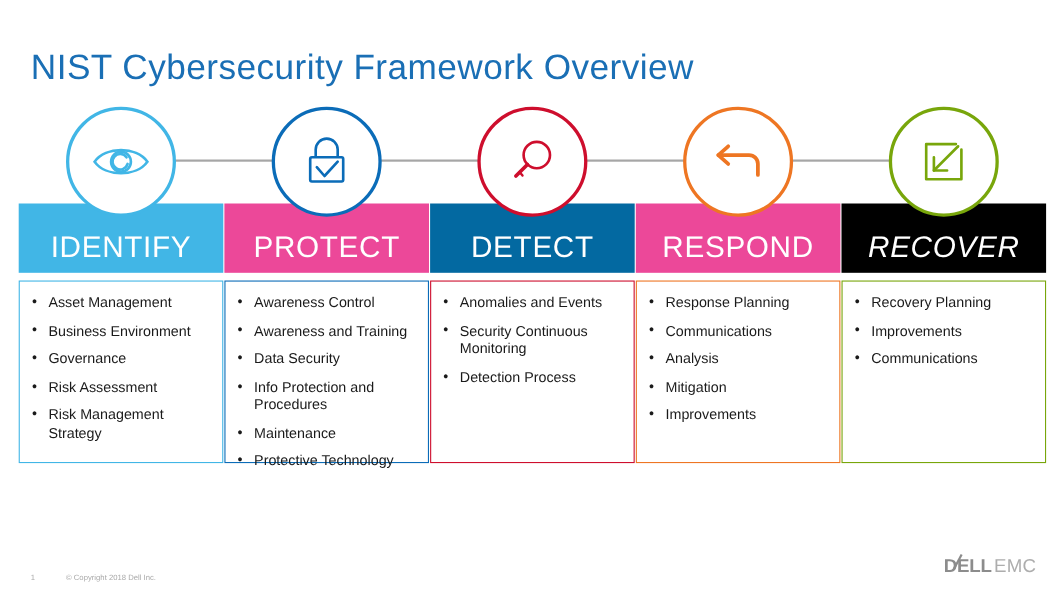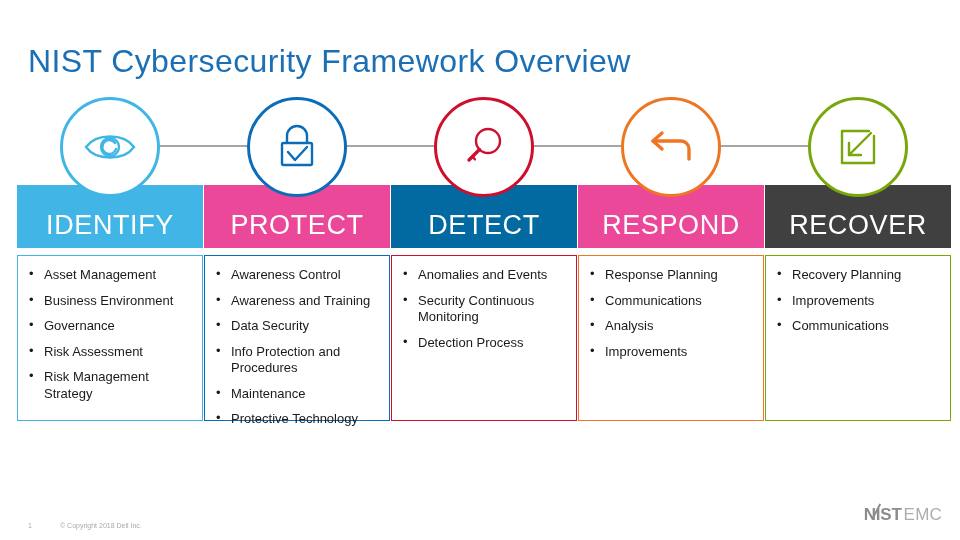--- a/index.html
+++ b/index.html
@@ -266,47 +266,48 @@
     </div>
   </div>
   <div class="header-bar" style="background: #ec4899;">
     <span class="header-label">RESPOND</span>
   </div>
   <div class="body-card" style="border-color: rgb(238, 118, 35);">
     <ul class="bullet-list">
       <li>Response Planning</li>
       <li>Communications</li>
       <li>Analysis</li>
+      <li>Mitigation</li>
       <li>Improvements</li>
     </ul>
   </div>
 </div>
 
 <div class="column col-4">
   <div class="circle-wrap">
     <div class="circle" style="border-color: rgb(120, 166, 11);">
       <span>
         <svg width="50" height="50" viewBox="0 0 50 50">
           <path d="M36 9 L9 9 L9 41 L41 41 L41 14" fill="none" stroke="#78A60B" stroke-width="2.4" stroke-linecap="round" stroke-linejoin="round"></path>
           <path d="M38 11 L16 33" fill="none" stroke="#78A60B" stroke-width="2.4" stroke-linecap="round"></path>
           <path d="M16 21 L16 33 L28 33" fill="none" stroke="#78A60B" stroke-width="2.4" stroke-linecap="round" stroke-linejoin="round"></path>
         </svg>
       </span>
     </div>
   </div>
-  <div class="header-bar" style="background: #404040;">
+  <div class="header-bar" style="background: #000000; font-style: italic;">
     <span class="header-label">RECOVER</span>
   </div>
   <div class="body-card" style="border-color: rgb(120, 166, 11);">
     <ul class="bullet-list">
       <li>Recovery Planning</li>
       <li>Improvements</li>
       <li>Communications</li>
     </ul>
   </div>
 </div>
 
 <div id="footer-page-number">1</div>
 <div id="footer-copyright">© Copyright 2018 Dell Inc.</div>
 <div id="brand-logo">
-  <span class="brand-dell">NIST</span>
+  <span class="brand-dell">DELL</span>
   <span class="brand-emc">EMC</span>
 </div>
 
 </body></html>

